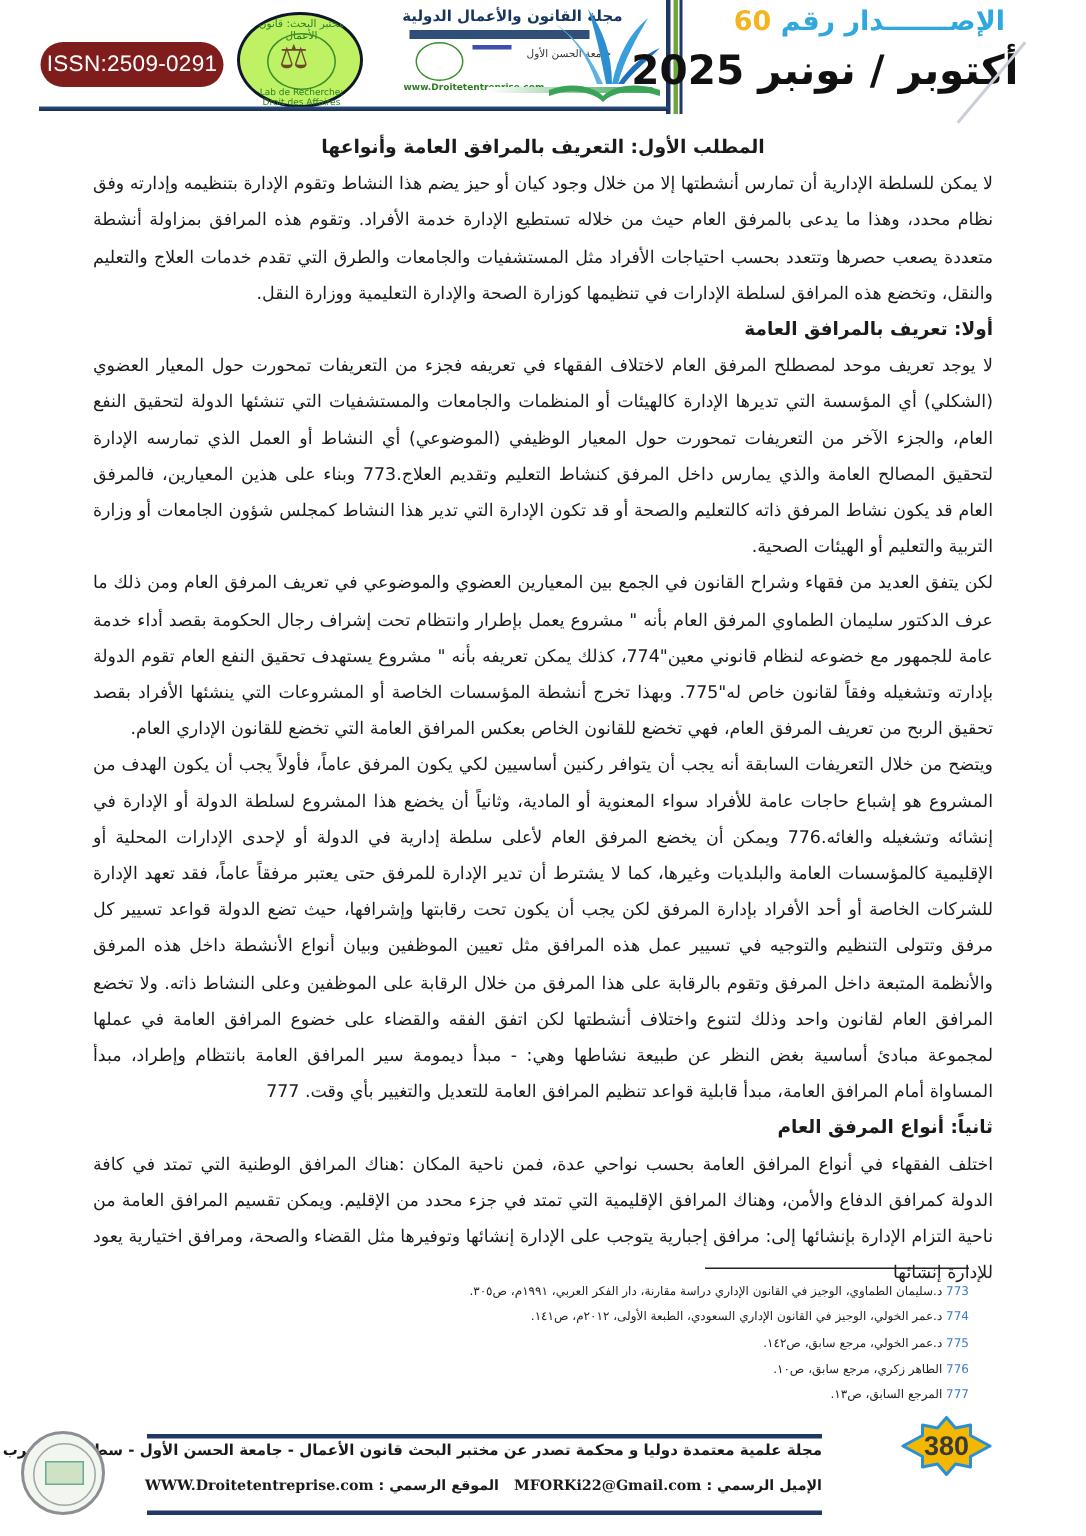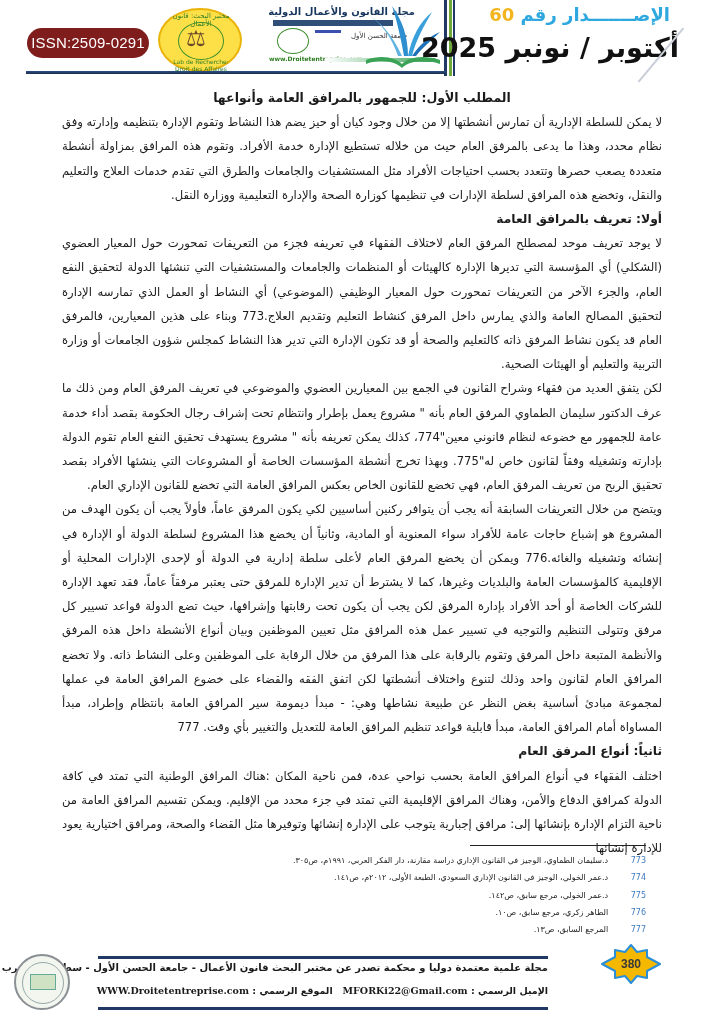--- a/index.html
+++ b/index.html
@@ -12,21 +12,21 @@
     
     .header { position: absolute; left: 0; top: 0; width: 724px; height: 80px; }
     .issn {
       position: absolute; left: 27px; top: 28px; width: 122px; height: 30px;
       background: #7f1d1d; border-radius: 15px; color: #fff;
       font-family: "Liberation Sans", sans-serif; font-size: 15px; line-height: 30px;
       text-align: center; letter-spacing: 0.2px;
     }
     .lab-seal {
       position: absolute; left: 158px; top: 8px; width: 84px; height: 64px;
-      border-radius: 50%; border: 2px solid #eab308; background: #fde047; box-sizing: border-box;
+      border-radius: 50%; border: 2px solid #0f172a; background: #bef264; box-sizing: border-box;
     }
     .lab-seal .inner {
       position: absolute; left: 18px; top: 12px; width: 44px; height: 36px;
       border-radius: 50%; border: 1px solid #3b8f2c;
     }
     .lab-seal .scale { position: absolute; left: 26px; top: 16px; font-size: 22px; color: #6b4a2b; }
     .lab-seal .ring-text {
       position: absolute; left: 6px; top: 2px; width: 70px; text-align: center;
       font-size: 7px; color: #2e7d22; font-family: "DejaVu Sans", sans-serif;
     }
@@ -92,28 +92,28 @@
     .content .h-center { text-align: center; text-align-last: center; font-weight: bold; font-size: 12.5px; }
     .content .h-sub { font-weight: bold; font-size: 12.3px; }
 
     
     .fn-rule { position: absolute; left: 470px; top: 845px; width: 176px; height: 1px; background: #222; }
     .footnotes {
       position: absolute; left: 300px; top: 852px; width: 346px; direction: rtl;
       font-size: 8px; line-height: 17.3px; color: #222;
     }
     .footnotes .fn { white-space: nowrap; }
-    .footnotes .fn-num { color: #3e7bc0; margin-left: 20px; }
+    .footnotes .fn-num { color: #3e7bc0; margin-left: 0; }
 
     
     .page-badge { position: absolute; left: 600px; top: 944px; width: 62px; height: 40px; }
     .page-badge .txt {
       position: absolute; left: 0; top: 0; width: 62px; height: 40px; line-height: 40px;
       text-align: center; font-family: "Liberation Sans", sans-serif; font-weight: bold;
-      font-size: 12px; color: #3a3a3a;
+      font-size: 18px; color: #3a3a3a;
     }
     .footer-rule { position: absolute; left: 98px; height: 3px; background: #1f3864; }
     .footer-rule.top { top: 956px; width: 450px; }
     .footer-rule.bot { top: 1007px; width: 450px; }
     .footer-line1 {
       position: absolute; left: 98px; top: 962px; width: 450px; direction: rtl; text-align: right;
       font-size: 10px; font-weight: bold; color: #1a1a1a; white-space: nowrap;
     }
     .footer-line2 {
       position: absolute; left: 98px; top: 985px; width: 450px; direction: rtl; text-align: center;
@@ -170,21 +170,21 @@
       <span>الإصـــــــدار رقم</span>
       <span class="num">60</span>
     </div>
     <div class="date-line">أكتوبر / نونبر 2025</div>
     <div class="diag"></div>
 
     <div class="header-rule"></div>
   </div>
 
   <div class="content">
-    <p class="h-center">المطلب الأول: للجمهور بالمرافق العامة وأنواعها</p>
+    <p class="h-center">المطلب الأول: التعريف بالمرافق العامة وأنواعها</p>
     <p>لا يمكن للسلطة الإدارية أن تمارس أنشطتها إلا من خلال وجود كيان أو حيز يضم هذا النشاط وتقوم الإدارة بتنظيمه وإدارته وفق نظام محدد، وهذا ما يدعى بالمرفق العام حيث من خلاله تستطيع الإدارة خدمة الأفراد. وتقوم هذه المرافق بمزاولة أنشطة متعددة يصعب حصرها وتتعدد بحسب احتياجات الأفراد مثل المستشفيات والجامعات والطرق التي تقدم خدمات العلاج والتعليم والنقل، وتخضع هذه المرافق لسلطة الإدارات في تنظيمها كوزارة الصحة والإدارة التعليمية ووزارة النقل.</p>
     <p class="h-sub">أولا: تعريف بالمرافق العامة</p>
     <p>لا يوجد تعريف موحد لمصطلح المرفق العام لاختلاف الفقهاء في تعريفه فجزء من التعريفات تمحورت حول المعيار العضوي (الشكلي) أي المؤسسة التي تديرها الإدارة كالهيئات أو المنظمات والجامعات والمستشفيات التي تنشئها الدولة لتحقيق النفع العام، والجزء الآخر من التعريفات تمحورت حول المعيار الوظيفي (الموضوعي) أي النشاط أو العمل الذي تمارسه الإدارة لتحقيق المصالح العامة والذي يمارس داخل المرفق كنشاط التعليم وتقديم العلاج.773 وبناء على هذين المعيارين، فالمرفق العام قد يكون نشاط المرفق ذاته كالتعليم والصحة أو قد تكون الإدارة التي تدير هذا النشاط كمجلس شؤون الجامعات أو وزارة التربية والتعليم أو الهيئات الصحية.</p>
     <p>لكن يتفق العديد من فقهاء وشراح القانون في الجمع بين المعيارين العضوي والموضوعي في تعريف المرفق العام ومن ذلك ما عرف الدكتور سليمان الطماوي المرفق العام بأنه " مشروع يعمل بإطرار وانتظام تحت إشراف رجال الحكومة بقصد أداء خدمة عامة للجمهور مع خضوعه لنظام قانوني معين"774، كذلك يمكن تعريفه بأنه " مشروع يستهدف تحقيق النفع العام تقوم الدولة بإدارته وتشغيله وفقاً لقانون خاص له"775. وبهذا تخرج أنشطة المؤسسات الخاصة أو المشروعات التي ينشئها الأفراد بقصد تحقيق الربح من تعريف المرفق العام، فهي تخضع للقانون الخاص بعكس المرافق العامة التي تخضع للقانون الإداري العام.</p>
     <p>ويتضح من خلال التعريفات السابقة أنه يجب أن يتوافر ركنين أساسيين لكي يكون المرفق عاماً، فأولاً يجب أن يكون الهدف من المشروع هو إشباع حاجات عامة للأفراد سواء المعنوية أو المادية، وثانياً أن يخضع هذا المشروع لسلطة الدولة أو الإدارة في إنشائه وتشغيله والغائه.776 ويمكن أن يخضع المرفق العام لأعلى سلطة إدارية في الدولة أو لإحدى الإدارات المحلية أو الإقليمية كالمؤسسات العامة والبلديات وغيرها، كما لا يشترط أن تدير الإدارة للمرفق حتى يعتبر مرفقاً عاماً، فقد تعهد الإدارة للشركات الخاصة أو أحد الأفراد بإدارة المرفق لكن يجب أن يكون تحت رقابتها وإشرافها، حيث تضع الدولة قواعد تسيير كل مرفق وتتولى التنظيم والتوجيه في تسيير عمل هذه المرافق مثل تعيين الموظفين وبيان أنواع الأنشطة داخل هذه المرفق والأنظمة المتبعة داخل المرفق وتقوم بالرقابة على هذا المرفق من خلال الرقابة على الموظفين وعلى النشاط ذاته. ولا تخضع المرافق العام لقانون واحد وذلك لتنوع واختلاف أنشطتها لكن اتفق الفقه والقضاء على خضوع المرافق العامة في عملها لمجموعة مبادئ أساسية بغض النظر عن طبيعة نشاطها وهي: - مبدأ ديمومة سير المرافق العامة بانتظام وإطراد، مبدأ المساواة أمام المرافق العامة، مبدأ قابلية قواعد تنظيم المرافق العامة للتعديل والتغيير بأي وقت. 777</p>
     <p class="h-sub">ثانياً: أنواع المرفق العام</p>
     <p>اختلف الفقهاء في أنواع المرافق العامة بحسب نواحي عدة، فمن ناحية المكان :هناك المرافق الوطنية التي تمتد في كافة الدولة كمرافق الدفاع والأمن، وهناك المرافق الإقليمية التي تمتد في جزء محدد من الإقليم. ويمكن تقسيم المرافق العامة من ناحية التزام الإدارة بإنشائها إلى: مرافق إجبارية يتوجب على الإدارة إنشائها وتوفيرها مثل القضاء والصحة، ومرافق اختيارية يعود للإدارة إنشائها</p>
   </div>
 
   <div class="fn-rule"></div>

